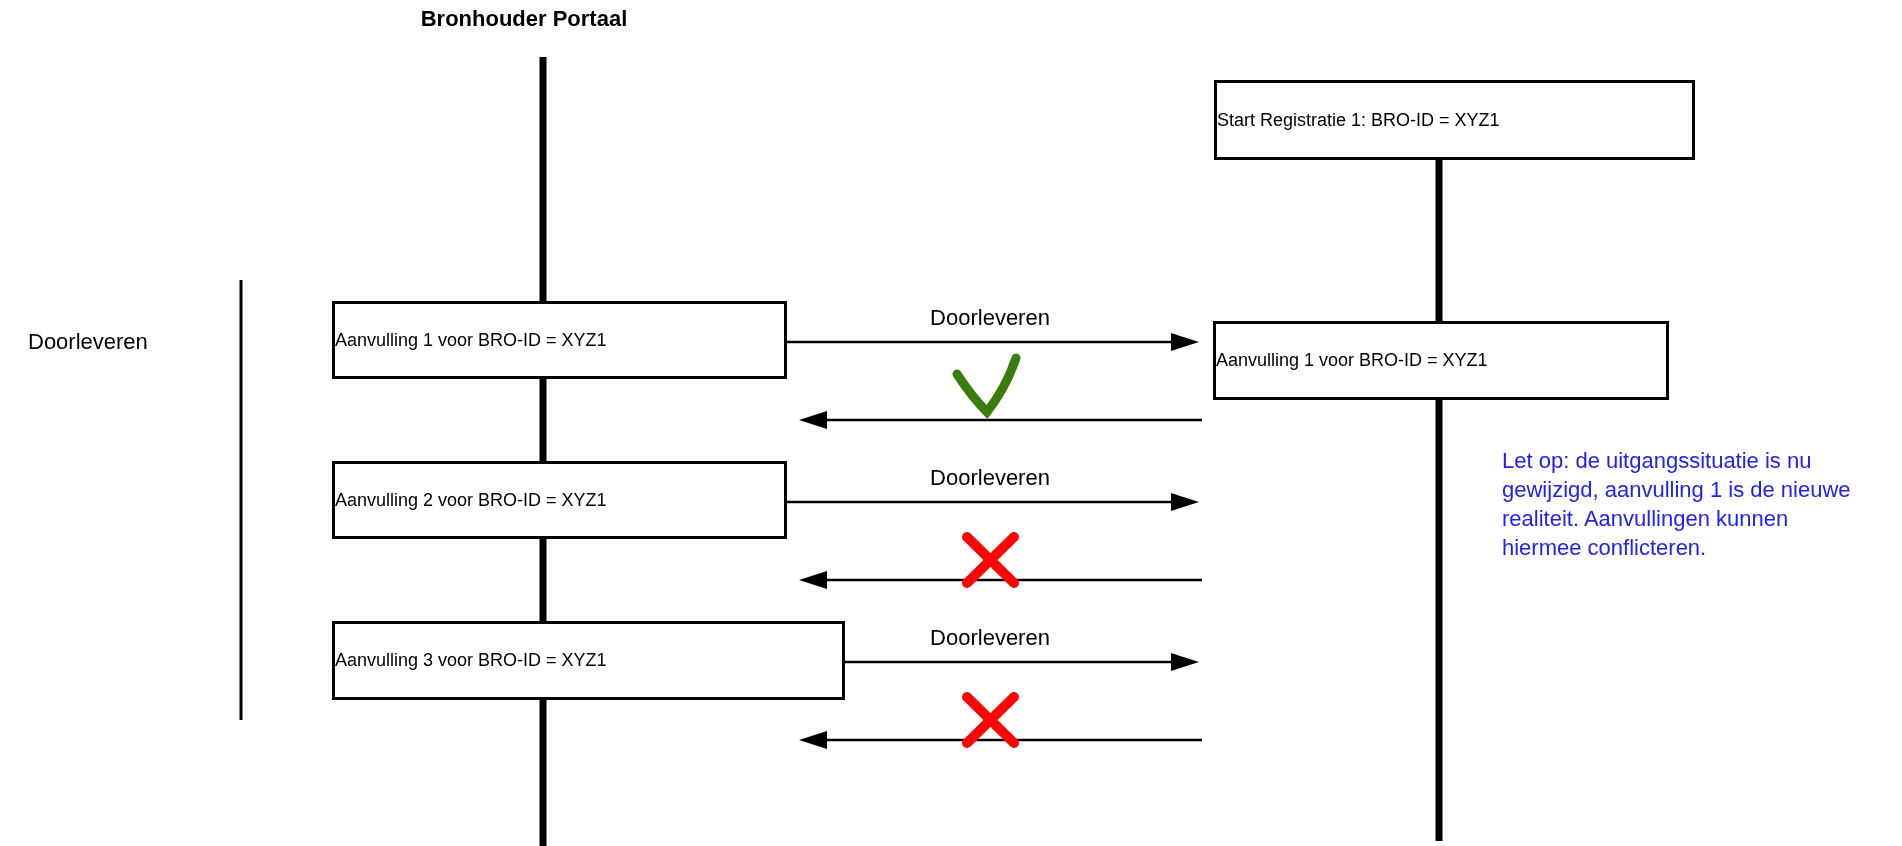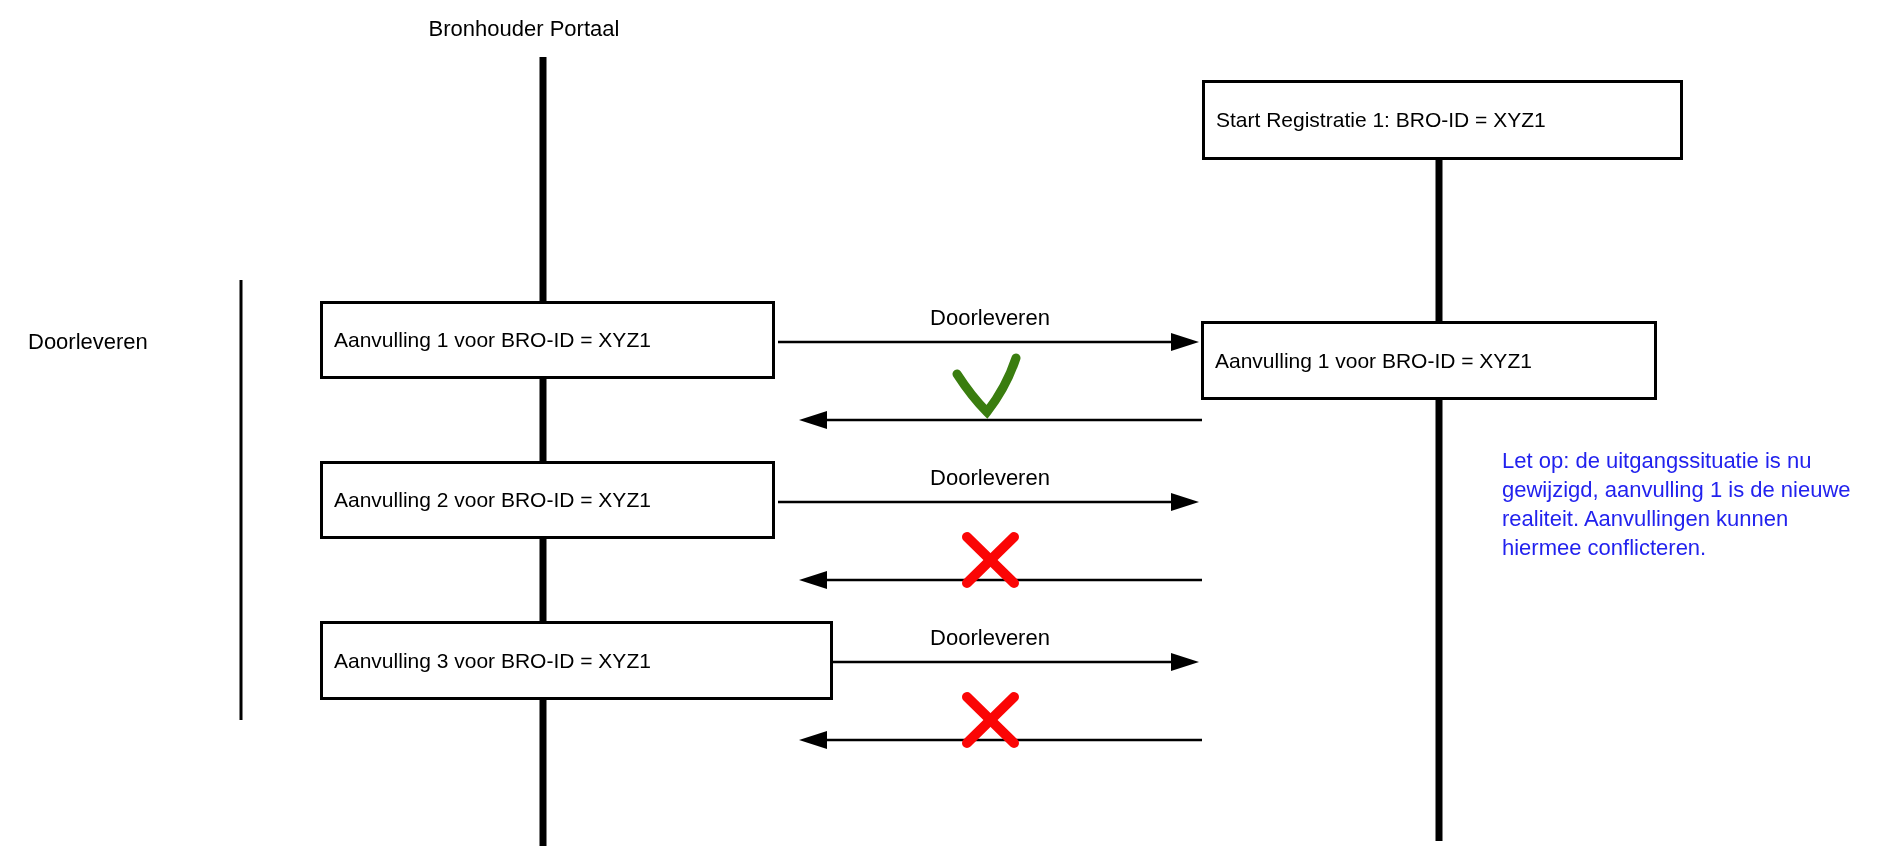--- a/index.html
+++ b/index.html
@@ -23,41 +23,41 @@
     height: 846px;
   }
   .actor-title {
     position: absolute;
     width: 400px;
     text-align: center;
     font-size: 22px;
     color: #000000;
     white-space: nowrap;
   }
-  .title-left  { left: 324px; top: 16px; }
+  .title-left  { left: 324px; top: 6px; font-weight: bold; }
   .title-right { left: 1183px; top: 6px; }
   .group-label {
     position: absolute;
     left: 28px;
     top: 329px;
     font-size: 22px;
     color: #000000;
     white-space: nowrap;
   }
   .box {
     position: absolute;
     box-sizing: border-box;
     border: 3px solid #000000;
     background: #ffffff;
     display: flex;
     align-items: center;
-    font-size: 21px;
+    font-size: 18px;
     color: #000000;
-    padding-left: 11px;
     white-space: nowrap;
+    margin-left: 12px;
   }
   .box-start   { left: 1202px; top: 80px;  width: 481px; height: 80px; }
   .box-right   { left: 1201px; top: 321px; width: 456px; height: 79px; }
   .box-left-1  { left: 320px;  top: 301px; width: 455px; height: 78px; }
   .box-left-2  { left: 320px;  top: 461px; width: 455px; height: 78px; text-align: center; }
   .box-left-3  { left: 320px;  top: 621px; width: 513px; height: 79px; }
   .arrow-label {
     position: absolute;
     left: 890px;
     width: 200px;

